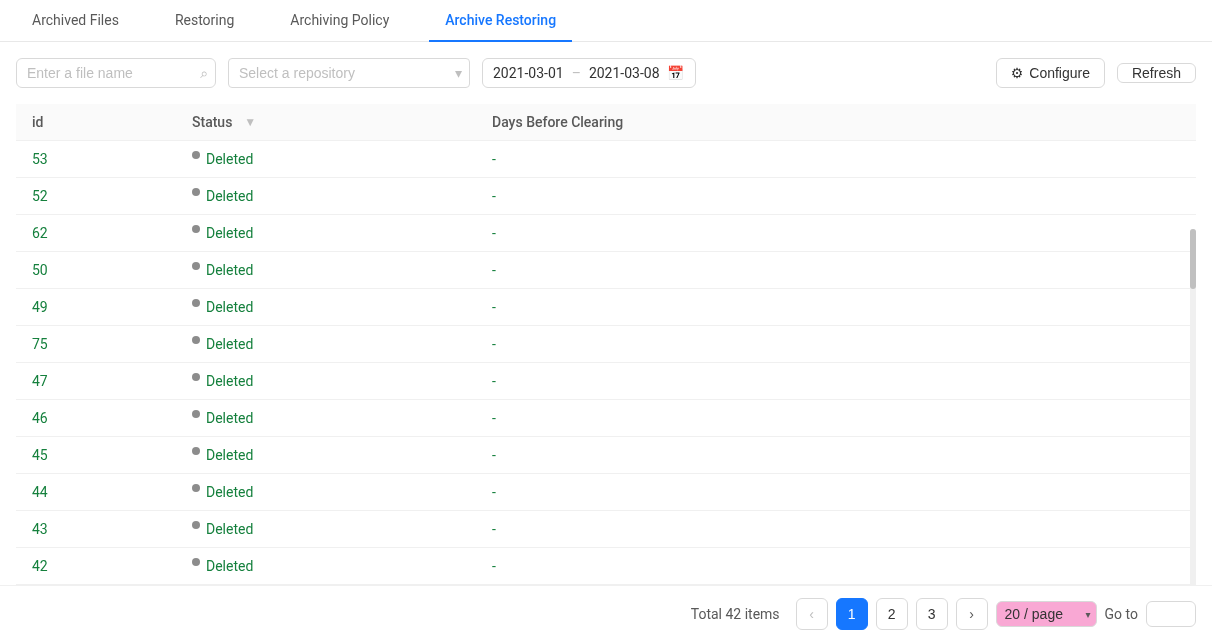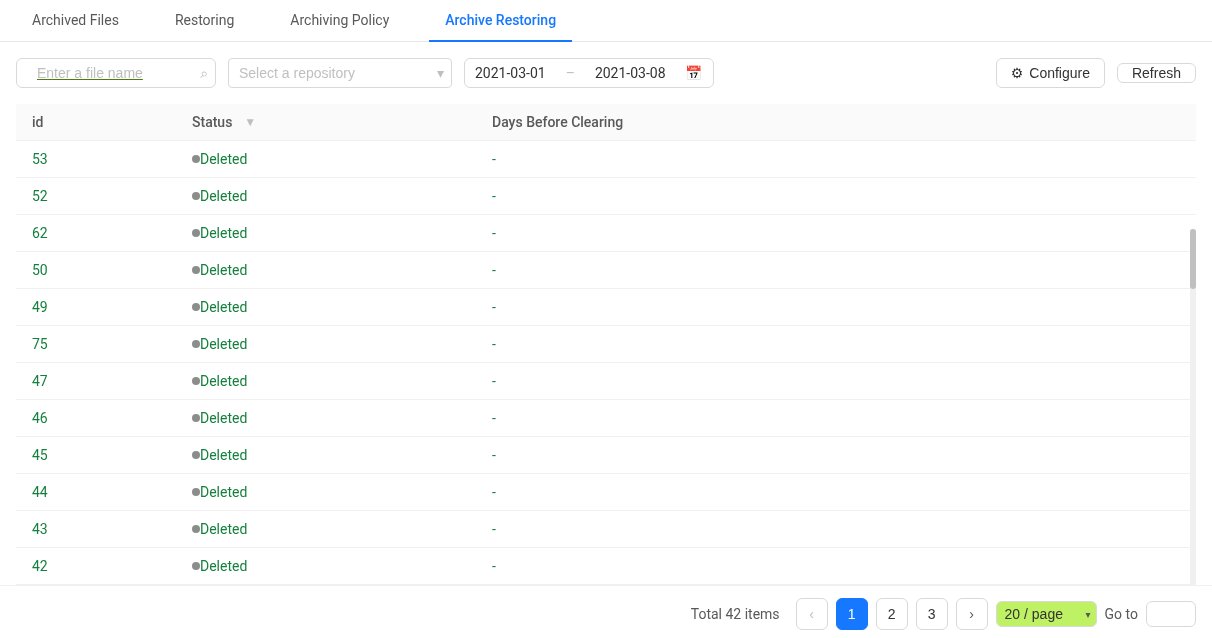--- a/index.html
+++ b/index.html
@@ -4,55 +4,55 @@
   <style>
     * { box-sizing: border-box; margin: 0; padding: 0; }
     body { font-family: -apple-system, BlinkMacSystemFont, 'Segoe UI', Roboto, sans-serif; font-size: 14px; color: #333; background: #fff; }
 
     .tabs { display: flex; border-bottom: 1px solid #e8e8e8; padding: 0 16px; gap: 24px; }
     .tab { padding: 12px 16px; cursor: pointer; color: #595959; text-decoration: none; border-bottom: 2px solid transparent; margin-bottom: -1px; }
     .tab.active { color: #1677ff; border-bottom: 2px solid #1677ff; font-weight: 500; }
 
     .toolbar { display: flex; align-items: center; gap: 12px; padding: 16px; }
     .search-input-wrapper { position: relative; display: flex; align-items: center; }
-    .search-input { border: 1px solid #d9d9d9; border-radius: 6px; padding: 6px 30px 6px 20px; width: 200px; font-size: 14px; color: #4d7c0f; outline: none; text-decoration: underline; }
+    .search-input { border: 1px solid #d9d9d9; border-radius: 6px; padding: 6px 30px 6px 10px; width: 200px; font-size: 14px; color: #3b82f6; outline: none; }
     .search-input::placeholder { color: #bfbfbf; }
     .search-icon-inside { position: absolute; right: 8px; color: #bfbfbf; font-size: 14px; pointer-events: none; }
 
-    .select-repo { border: 1px solid #d9d9d9; border-radius: 4px; padding: 6px 30px 6px 10px; width: 224px; font-size: 14px; color: #bfbfbf; appearance: none; background: #fff; cursor: pointer; outline: none; }
+    .select-repo { border: 1px solid #d9d9d9; border-radius: 4px; padding: 6px 30px 6px 10px; width: 242px; font-size: 14px; color: #bfbfbf; appearance: none; background: #fff; cursor: pointer; outline: none; }
     .select-wrapper { position: relative; display: flex; align-items: center; }
     .select-chevron { position: absolute; right: 8px; pointer-events: none; color: #bfbfbf; }
 
-    .date-range { display: flex; align-items: center; border: 1px solid #d9d9d9; border-radius: 6px; padding: 6px 10px; gap: 20px; font-size: 14px; color: #333; cursor: pointer; }
+    .date-range { display: flex; align-items: center; border: 1px solid #d9d9d9; border-radius: 6px; padding: 6px 10px; gap: 8px; font-size: 14px; color: #333; cursor: pointer; }
     .date-range .separator { color: #bfbfbf; }
     .date-range .cal-icon { color: #bfbfbf; }
 
     .spacer { flex: 1; }
 
     .btn-configure { display: flex; align-items: center; gap: 6px; border: 1px solid #d9d9d9; border-radius: 6px; padding: 6px 14px; background: #fff; cursor: pointer; font-size: 14px; color: #333; }
     .btn-refresh { border: 1px solid #d9d9d9; border-radius: 6px; padding: 1px 14px; background: #fff; cursor: pointer; font-size: 14px; color: #333; }
 
     .table-container { padding: 0 16px; overflow-x: hidden; }
     table { width: 100%; border-collapse: collapse; }
     thead tr { background: #fafafa; }
     th { text-align: left; padding: 10px 16px; font-weight: 500; color: #595959; border-bottom: 1px solid #f0f0f0; font-size: 14px; }
     td { padding: 10px 16px; border-bottom: 1px solid #f0f0f0; font-size: 14px; color: #15803d; }
 
-    .status-cell { display: flex; align-items: center; }
+    .status-cell { display: flex; align-items: flex-start; gap: 6px; }
     .status-dot { width: 8px; height: 8px; border-radius: 50%; background: #8c8c8c; flex-shrink: 0; }
 
     .filter-icon { color: #bfbfbf; font-size: 12px; cursor: pointer; }
 
     .pagination { display: flex; align-items: center; justify-content: flex-end; padding: 12px 16px; gap: 8px; font-size: 14px; border-top: 1px solid #f0f0f0; }
     .total-label { color: #595959; margin-right: 8px; }
     .page-btn { width: 32px; height: 32px; display: flex; align-items: center; justify-content: center; border: 1px solid #d9d9d9; border-radius: 6px; cursor: pointer; background: #fff; font-size: 14px; color: #333; }
     .page-btn.active { background: #1677ff; color: #fff; border-color: #1677ff; }
     .page-btn.nav { color: #595959; }
     .page-btn.disabled { color: #bfbfbf; cursor: not-allowed; }
-    .per-page-select { border: 1px solid #d9d9d9; border-radius: 6px; padding: 4px 24px 4px 8px; font-size: 14px; color: #333; appearance: none; background: #bef264; cursor: pointer; outline: none; }
+    .per-page-select { border: 1px solid #d9d9d9; border-radius: 6px; padding: 4px 24px 4px 8px; font-size: 14px; color: #333; appearance: none; background: #f9a8d4; cursor: pointer; outline: none; }
     .per-page-wrapper { position: relative; display: flex; align-items: center; }
     .per-page-chevron { position: absolute; right: 6px; pointer-events: none; color: #595959; font-size: 10px; }
     .goto-label { color: #595959; }
     .goto-input { width: 50px; border: 1px solid #d9d9d9; border-radius: 6px; padding: 4px 8px; font-size: 14px; text-align: center; outline: none; }
 
     .scrollbar-track { position: absolute; right: 0; top: 125px; width: 6px; height: 430px; background: #f0f0f0; border-radius: 3px; }
     .scrollbar-thumb { width: 6px; height: 60px; background: #c0c0c0; border-radius: 3px; position: absolute; top: 0; }
     .table-wrapper { position: relative; }
   </style>
 </head>

